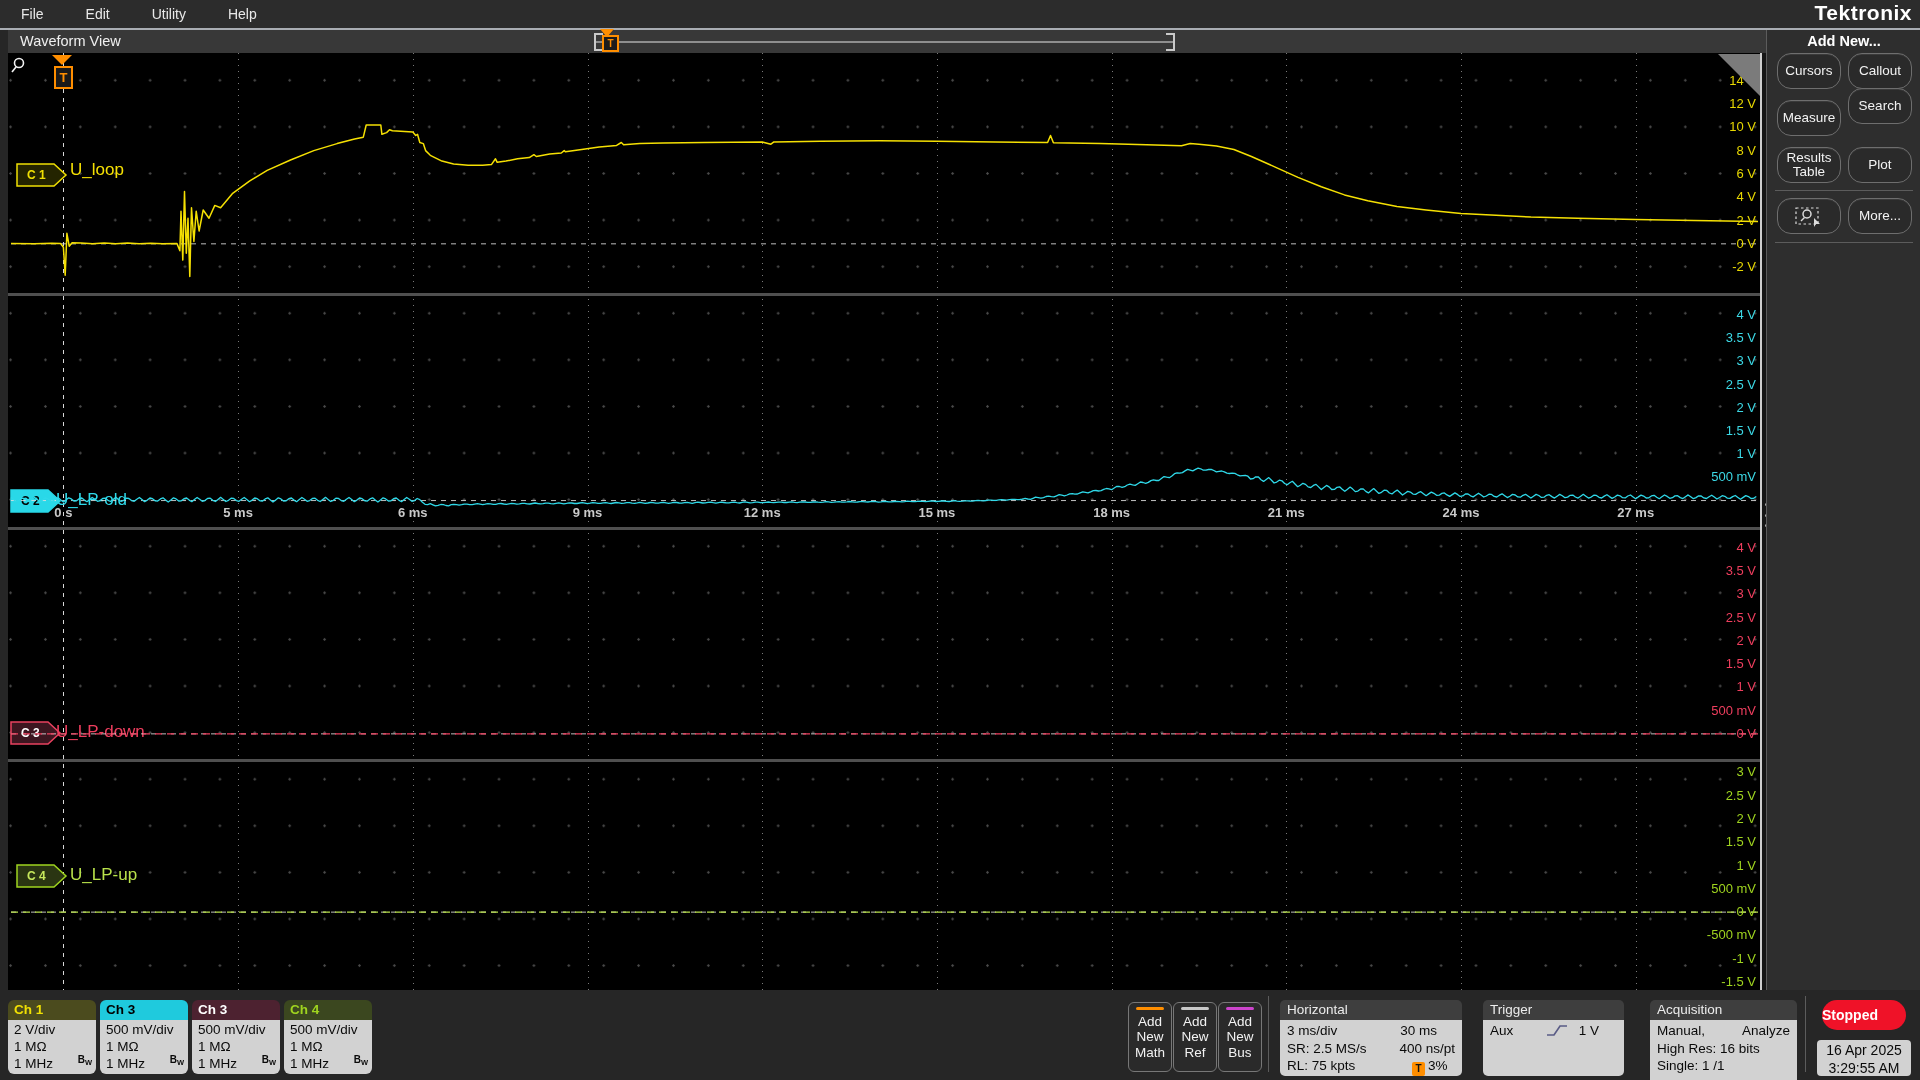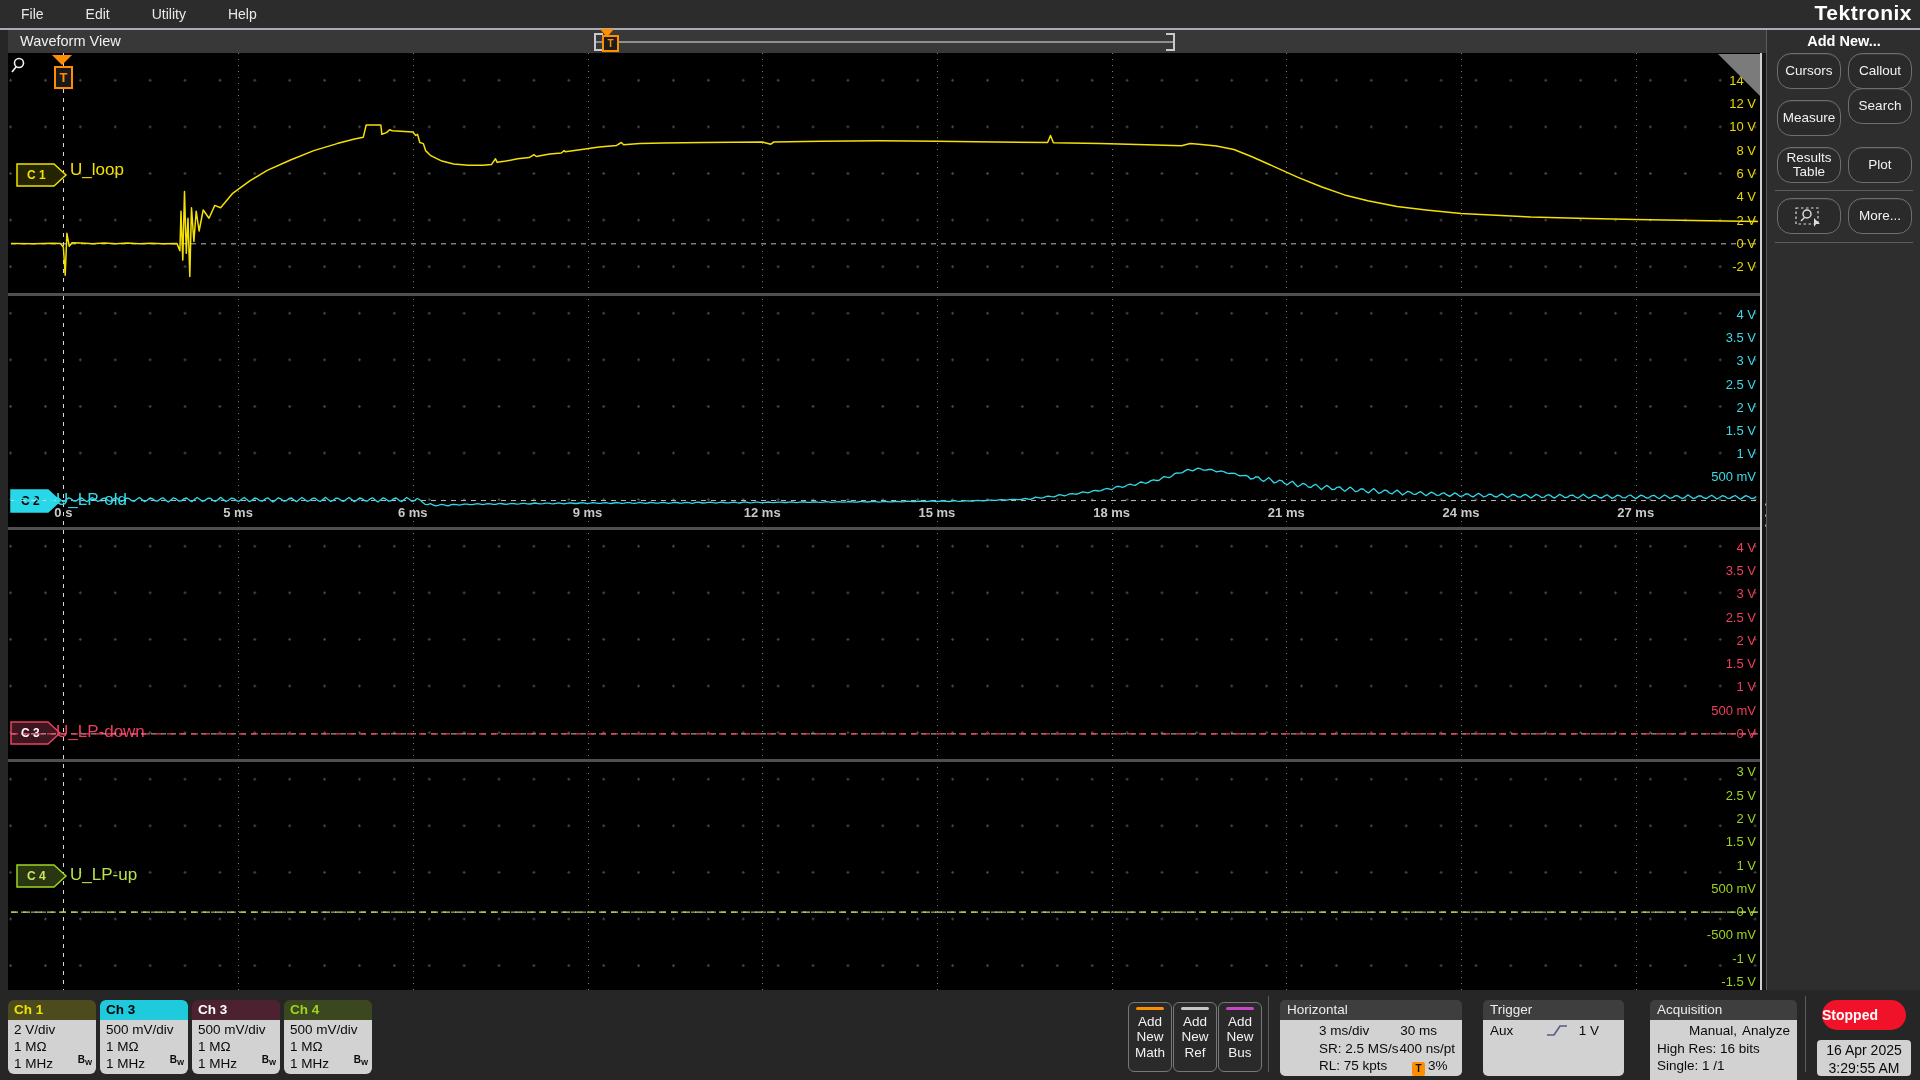--- a/index.html
+++ b/index.html
@@ -57,21 +57,21 @@
   .chcard .bd{position:relative;height:54px;background:#d2d2d2;color:#0a0a0a;font-size:13.5px;padding:1px 0 0 6px;box-sizing:border-box;line-height:17px;}
   .bw{position:absolute;right:4px;bottom:3px;color:#0a0a0a;font-weight:bold;font-size:10px;}
   .bw .s{font-size:7.5px;vertical-align:-2px;}
   .addbtn{position:absolute;top:12px;width:42px;height:68px;background:#2a2a2a;border:1px solid #777;border-radius:6px;color:#f2f2f2;
     font-size:13.5px;text-align:center;display:flex;align-items:center;justify-content:center;line-height:1.15;cursor:pointer;}
   .addbtn .strip{position:absolute;left:7px;top:4px;width:28px;height:3px;border-radius:2px;}
   .bsep{position:absolute;top:6px;width:1px;height:76px;background:#5c5c5c;}
   .panel{position:absolute;top:10px;border-radius:5px;overflow:hidden;cursor:pointer;}
   .panel .hd{height:20px;background:#3e3e3e;color:#ececec;font-size:13.5px;padding:2px 0 0 7px;box-sizing:border-box;}
   .panel .bd{background:#d2d2d2;color:#0a0a0a;font-size:13.5px;padding:2px 7px 3px 7px;box-sizing:border-box;line-height:17.5px;}
-  .cols{display:flex;justify-content:space-between;margin-left:32px;}
+  .cols{display:flex;justify-content:space-between;}
   #trig-icon-sm{display:inline-block;vertical-align:-3px;}
   .tflag{display:inline-block;width:13px;height:14px;background:#ff8e00;color:#111;font-size:10px;font-weight:bold;text-align:center;line-height:14px;border-radius:2px;vertical-align:-2px;margin-right:3px;}
   #stopped{position:absolute;left:1822px;top:10px;width:84px;height:30px;background:#ef1228;border-radius:15px;color:#fff;
     font-size:14px;font-weight:bold;line-height:30px;cursor:pointer;}
   #datetime{position:absolute;left:1817px;top:50px;width:94px;height:36px;background:#d2d2d2;border-radius:4px;color:#0a0a0a;
     font-size:14px;text-align:center;line-height:18px;padding-top:1px;box-sizing:border-box;}
 </style>
 </head>
 <body>
 

